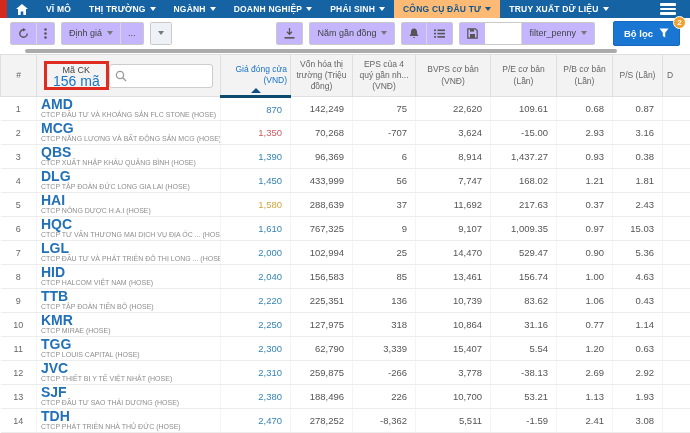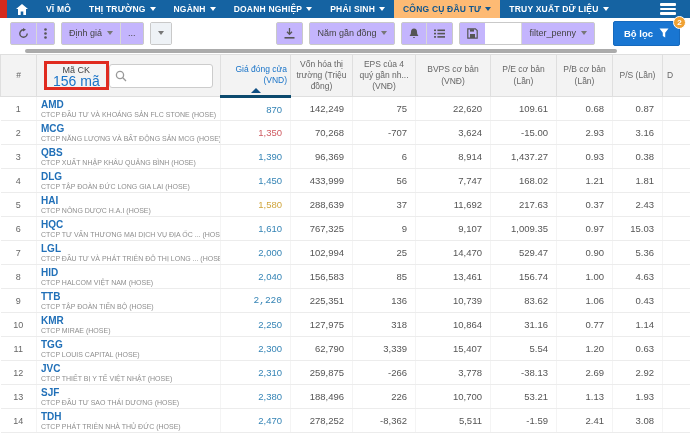--- a/index.html
+++ b/index.html
@@ -42,21 +42,21 @@
   .redbox { border:3px solid #e02b20; padding:1px 6px; text-align:center; flex:0 0 auto; }
   .redbox .l1 { font-size:9px; color:#444; line-height:11px; }
   .redbox .l2 { font-size:14px; color:#1a74c8; line-height:10px; }
   .search { flex:1; position:relative; }
   .search input { width:100%; height:24px; border:1px solid #ccc; border-radius:3px; padding:0 4px 0 22px; font-size:9px; box-sizing:border-box; outline:none; background:#fff; }
   .search svg { position:absolute; left:6px; top:6px; }
   tbody td { border-bottom:1px solid #ececec; border-right:1px solid #f4f4f4; font-size:9.5px; color:#555; height:24px; padding:0; box-sizing:border-box; }
   tbody td.num { text-align:center; color:#666; font-size:9px; }
   tbody td.val { text-align:right; padding-right:8px; white-space:nowrap; }
   tbody td.tcell { padding-left:4px; overflow:hidden; }
-  .tk { font-size:10px; font-weight:bold; color:#2170b8; line-height:11px; cursor:pointer; }
+  .tk { font-size:14px; font-weight:bold; color:#2170b8; line-height:11px; cursor:pointer; }
   .co { font-size:7px; color:#8e8e8e; line-height:9px; white-space:nowrap; overflow:hidden; }
   svg { display:block; }
 </style>
 </head>
 <body>
 
 <div class="nav">
   <div class="nav-stripe"></div>
   <div class="nav-home">
     <span>
@@ -366,21 +366,21 @@
         <td class="val">1.00</td>
         <td class="val">4.63</td>
         <td class="dcol"></td>
       </tr>
       <tr>
         <td class="num">9</td>
         <td class="tcell">
           <div class="tk">TTB</div>
           <div class="co">CTCP TẬP ĐOÀN TIẾN BỘ (HOSE)</div>
         </td>
-        <td class="val" style="color: rgb(53, 132, 181); font-family: Liberation Mono, monospace;">2,220</td>
+        <td class="val" style="color: rgb(53, 132, 181);">2,220</td>
         <td class="val">225,351</td>
         <td class="val">136</td>
         <td class="val">10,739</td>
         <td class="val">83.62</td>
         <td class="val">1.06</td>
         <td class="val">0.43</td>
         <td class="dcol"></td>
       </tr>
       <tr>
         <td class="num">10</td>

